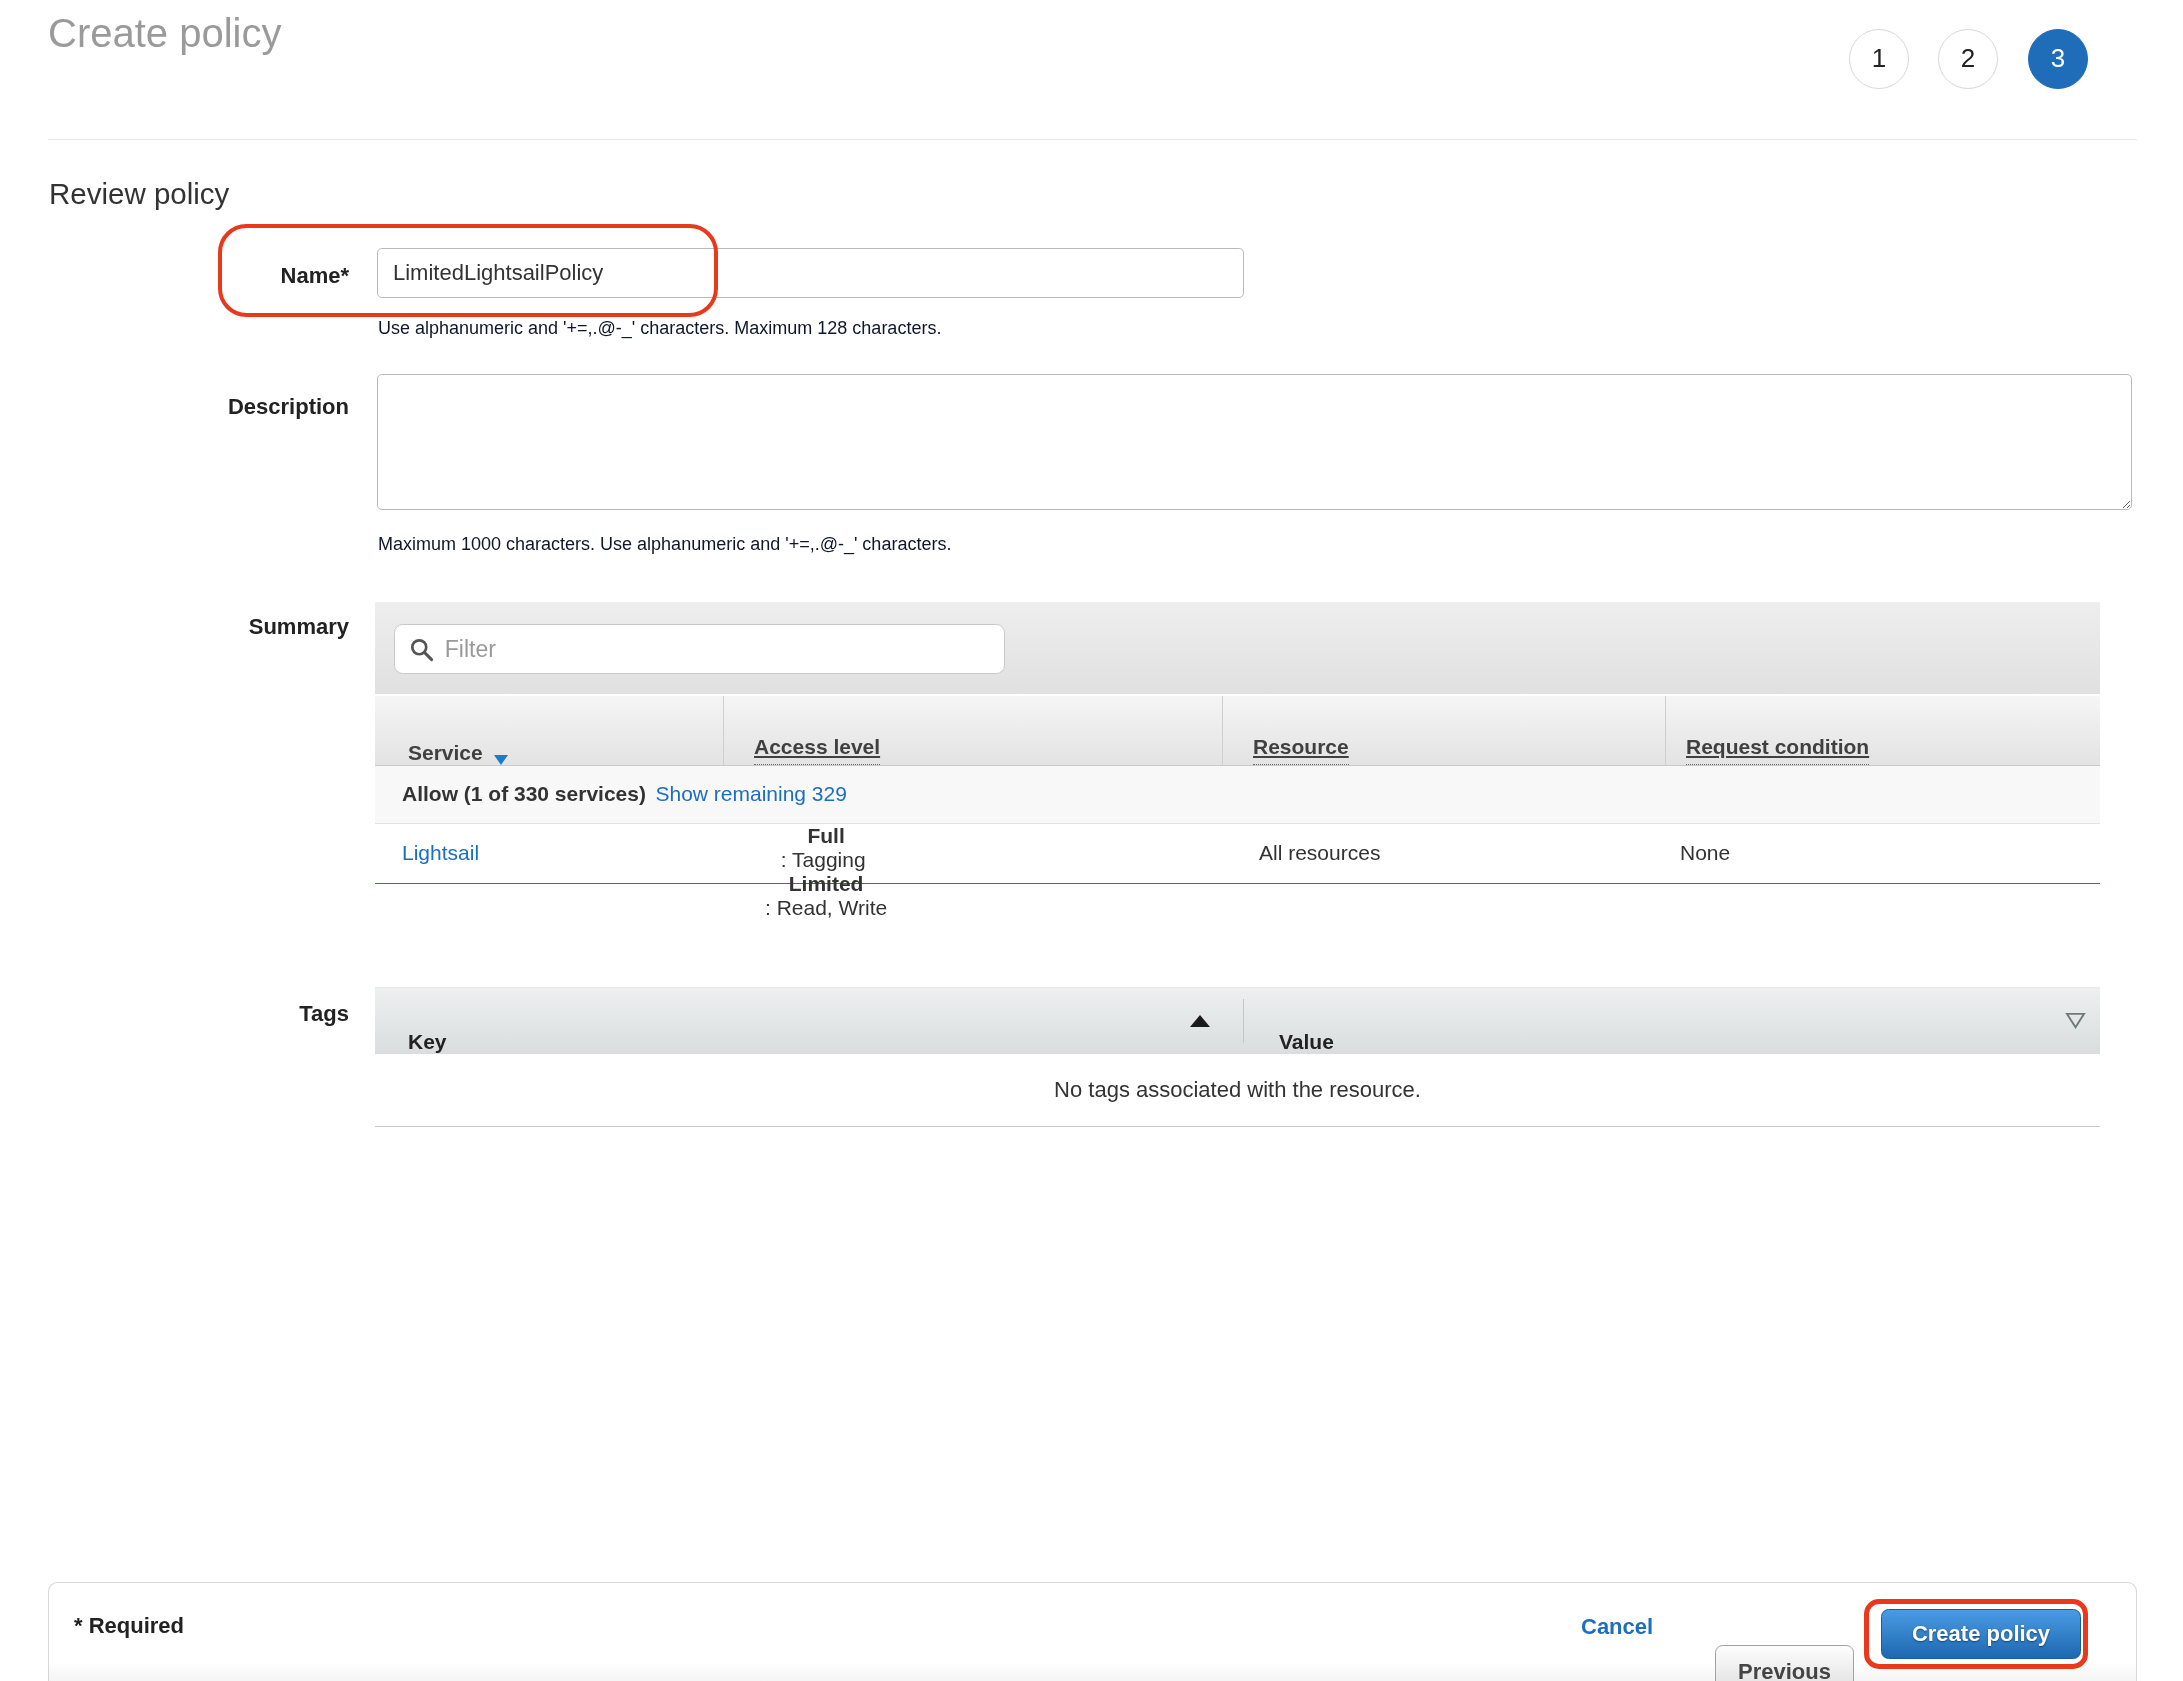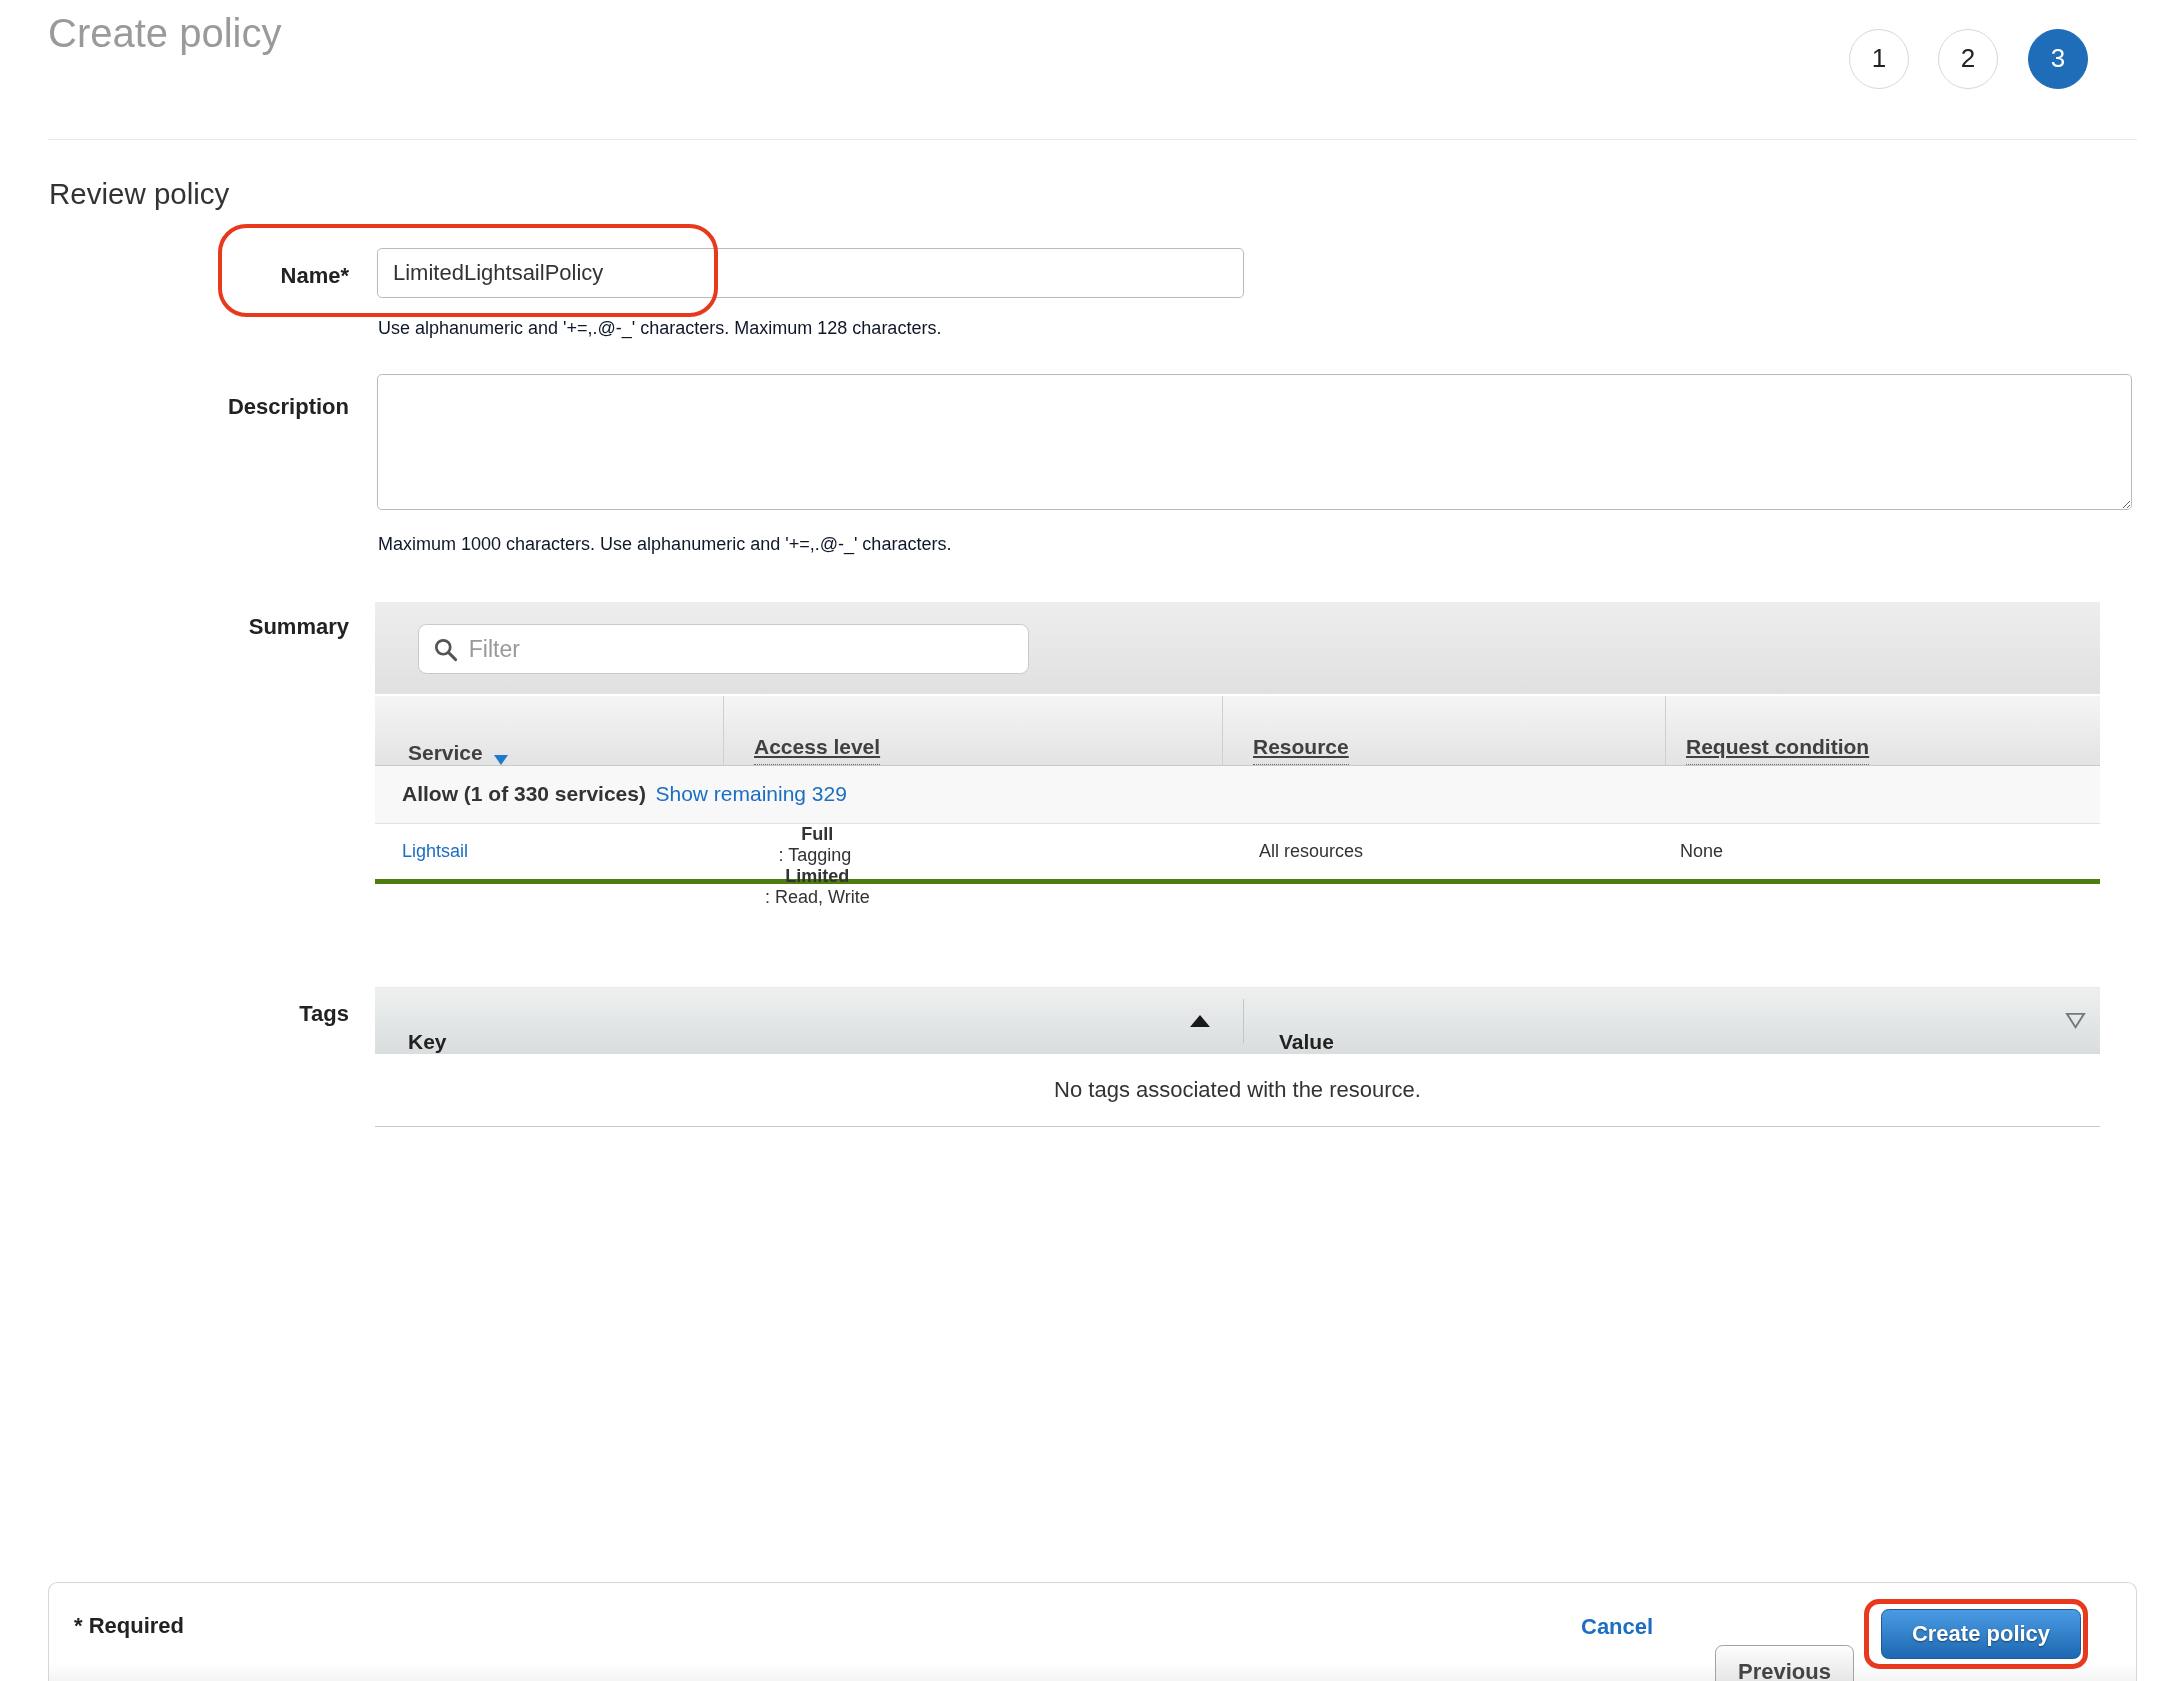--- a/index.html
+++ b/index.html
@@ -43,37 +43,37 @@
   .annotation-red { border:4.8px solid #e8391d; border-radius:28.5px; pointer-events:none; }
   .annotation-name { left:218px; top:224px; width:500px; height:93px; }
   .annotation-create { left:1864px; top:1599px; width:224px; height:70px; border-width:5.7px; border-radius:15px; }
 
   
   .sum-table { left:375px; top:602px; width:1725px; }
   .filter-band { height:92px; background:linear-gradient(#eeeeee,#e0e0e0); position:relative; }
   .filter-input {
     position:absolute; left:19px; top:22px; width:611px; height:50px;
     background:#fff; border:1px solid #c9c9c9; border-radius:8.6px;
-    display:flex; align-items:center; padding:0 13.3px; gap:9.5px;margin-left:24px;
+    display:flex; align-items:center; padding:0 13.3px; gap:9.5px;
   }
   .filter-placeholder { font-size:23px; color:#999; }
   .sum-header { margin-top:1.9px; height:70px; background:linear-gradient(#f5f5f5,#e3e3e3);
     border-bottom:1px solid #c9c9c9; position:relative; }
   .col-sep { position:absolute; top:0; bottom:0; width:1px; background:#cfcfcf; }
   .hcell { position:absolute; top:0; height:100%; display:flex; align-items:flex-end;
     font-size:21px; font-weight:bold; color:#404040;margin-left:6px; }
   .dotted { border-bottom:1.9px dotted #6a6a6a; padding-bottom:4.8px;text-decoration:underline; }
   .sort-desc { display:inline-block; width:0; height:0; margin-left:11.4px;
     border-left:7.6px solid transparent; border-right:7.6px solid transparent;
     border-top:10.5px solid #1e7bc9; }
   .allow-row { height:58px; background:#f8f8f8; border-bottom:1px solid #e2e2e2;
     display:flex; align-items:center; padding-left:27px; font-size:21px; color:#333; }
   .allow-bold { font-weight:bold; color:#333; }
   .link { color:#1b6ec2; text-decoration:none; cursor:pointer; }
-  .data-row { height:60px; background:#fff; border-bottom:5px solid #4d7c0f; position:relative; font-size:18px; color:#333; }
+  .data-row { height:60px; background:#fff; border-bottom:1px solid #4d7c0f; position:relative; font-size:21px; color:#333; }
   .dcell { position:absolute; top:0; height:100%; display:flex; align-items:center; }
   .bold { font-weight:bold; }
 
   
   .tags-table { left:375px; top:987px; width:1725px; }
   .tags-header { height:67px; background:linear-gradient(#eef0f0,#d9dddd); position:relative; border-top:1px solid #e8eaea; }
   .tags-header .hcell { color:#222; }
   .sort-asc { position:absolute; left:815px; top:27px; width:0; height:0;
     border-left:10.5px solid transparent; border-right:10.5px solid transparent;
     border-bottom:12.4px solid #1a1a1a; }

